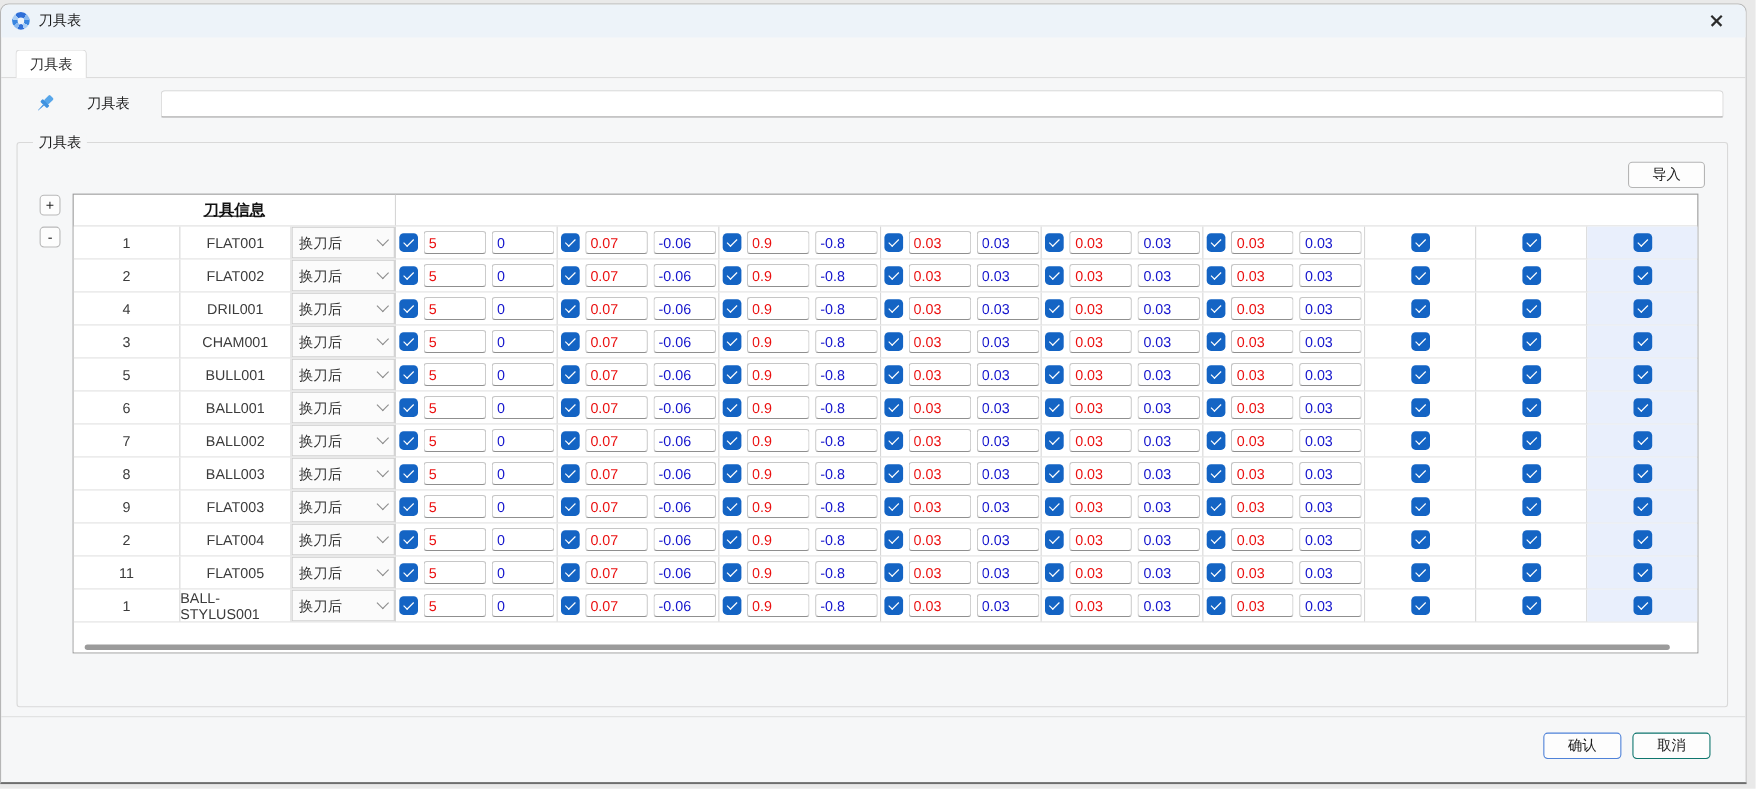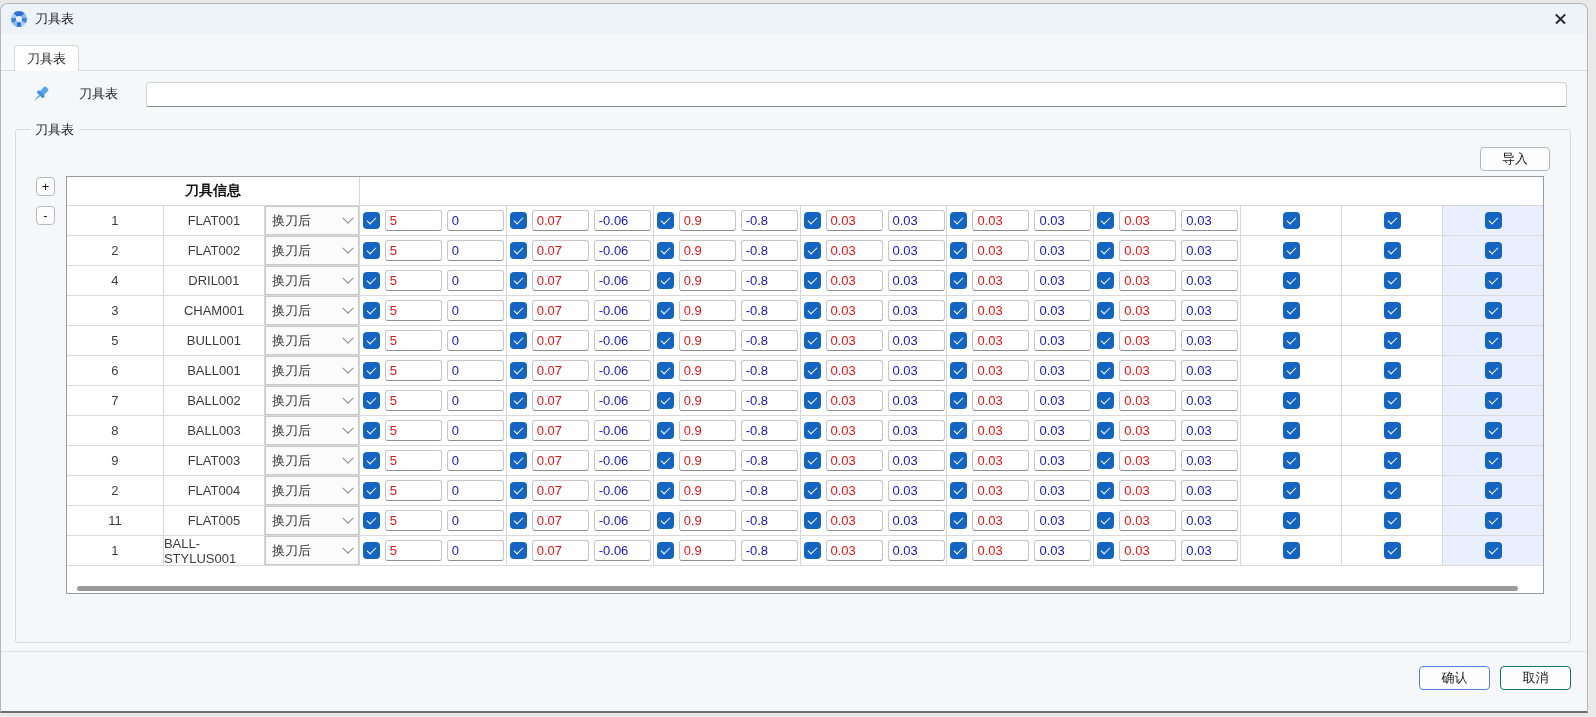--- a/index.html
+++ b/index.html
@@ -47,21 +47,21 @@
     font-size:13px; line-height:16px; color:#1b1b1b; cursor:pointer; }
 
   
   .table-frame { position:absolute; left:50px; top:46px; right:26px; border:1px solid #9a9a9a; background:#fff; }
   .thead-groups,.thead-cols,.tr { display:flex; }
   .th,.td { border-right:1px solid #d6d6d6; display:flex; align-items:center; justify-content:center; overflow:hidden; }
   .th { font-weight:bold; font-size:14px; color:#111; }
   .thead-groups { height:29px; border-bottom:1px solid #d6d6d6; }
   .thead-cols { height:29px; border-bottom:1px solid #bdbdbd; }
   .tr { height:30px; border-bottom:1px solid #dadada; background:#fff; }
-  .gh-tool { width:293px; }
+  .gh-tool { width:293px;text-decoration:underline; }
   .gh-check { flex:1; border-right:none; }
   .c-no { width:97px; }
   .c-name { width:101px; font-size:13px; }
   .c-ins { width:95px; padding:0; }
   .c-val { width:147px; justify-content:flex-start; padding-left:3px; gap:5px; }
   .c-chk { width:101px; }
   .c-desc { width:100px; border-right:none; background:#e9effc; }
   .th.c-desc { background:#fff; }
   .td { font-size:13px; color:#3c3c3c; }
 
@@ -79,21 +79,21 @@
     font-size:13px; padding:0 4px; outline:none; background:#fff; }
   .v-red { color:#ea1111; }
   .v-blue { color:#1414cc; }
 
   .table-spacer { height:17px; background:#fff; }
   .hscroll { height:10px; background:#fff; display:flex; align-items:center; padding:0 10px; }
   .hscroll-thumb { height:5px; width:99%; background:#9b9b9b; border-radius:3px; cursor:pointer; }
 
   
   .footer { flex:0 0 60px; margin-top:8px; border-top:1px solid #e0e0e0; display:flex; align-items:center;
-    justify-content:flex-end; gap:10px; padding:0 16px 8px 0; }
+    justify-content:flex-end; gap:10px; padding:0 32px 8px 0; }
   .btn { width:71px; height:24px; background:#fdfdfd; border:1px solid #0f766e; border-radius:4px;
     font-size:13px; color:#1b1b1b; cursor:pointer; }
   .btn.primary { border:1px solid #4f82d8; }
 </style>
 </head>
 <body>
 
 <div class="window">
 
   <div class="titlebar">

